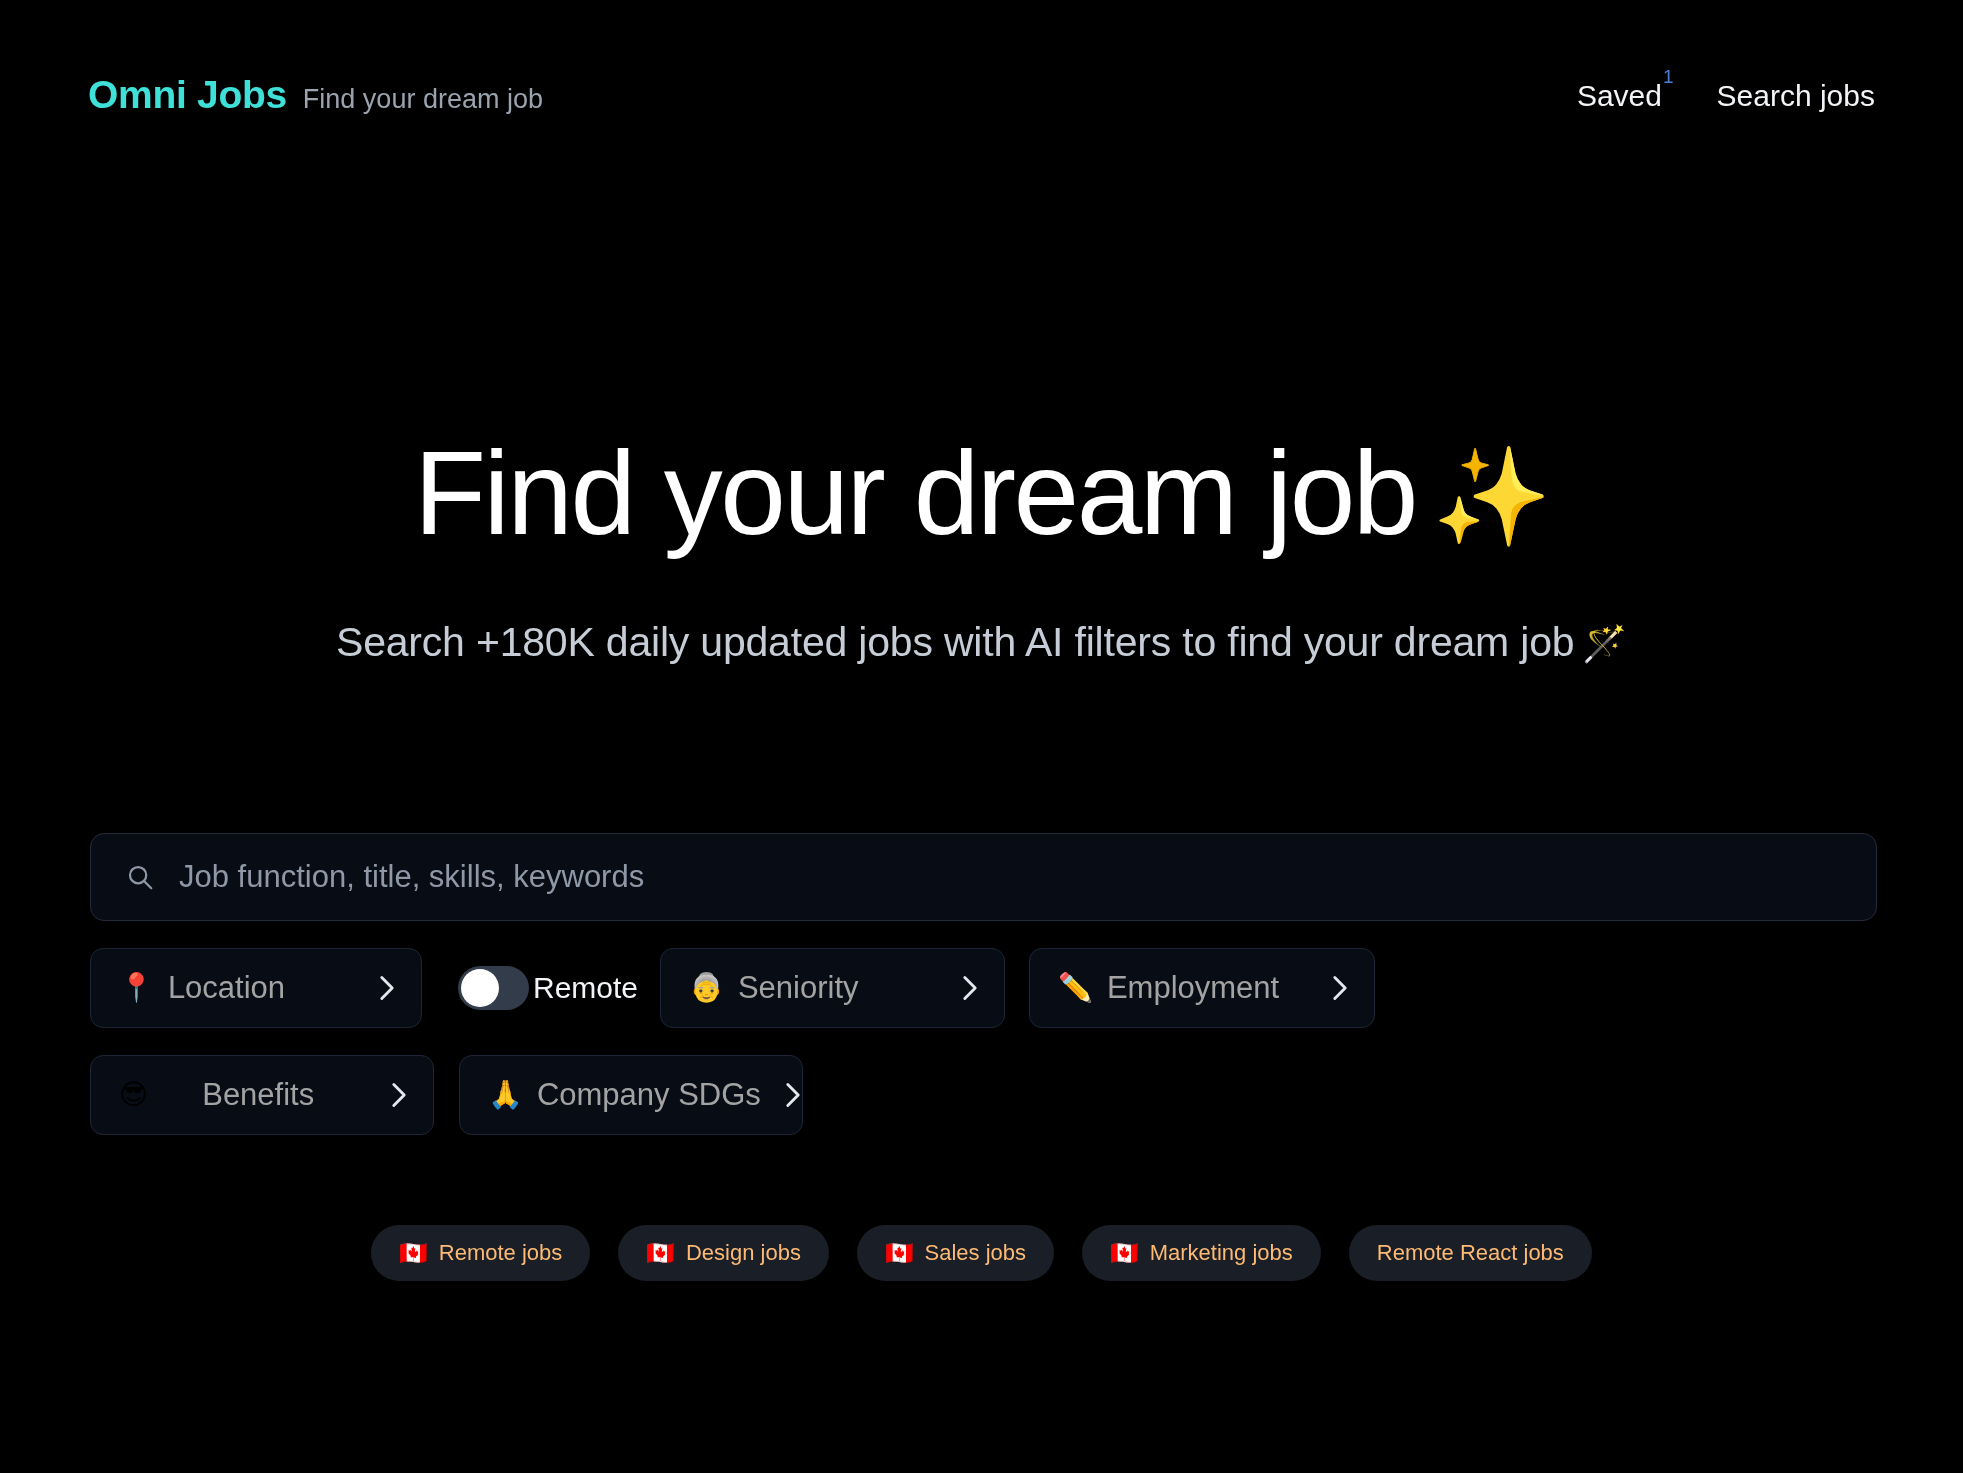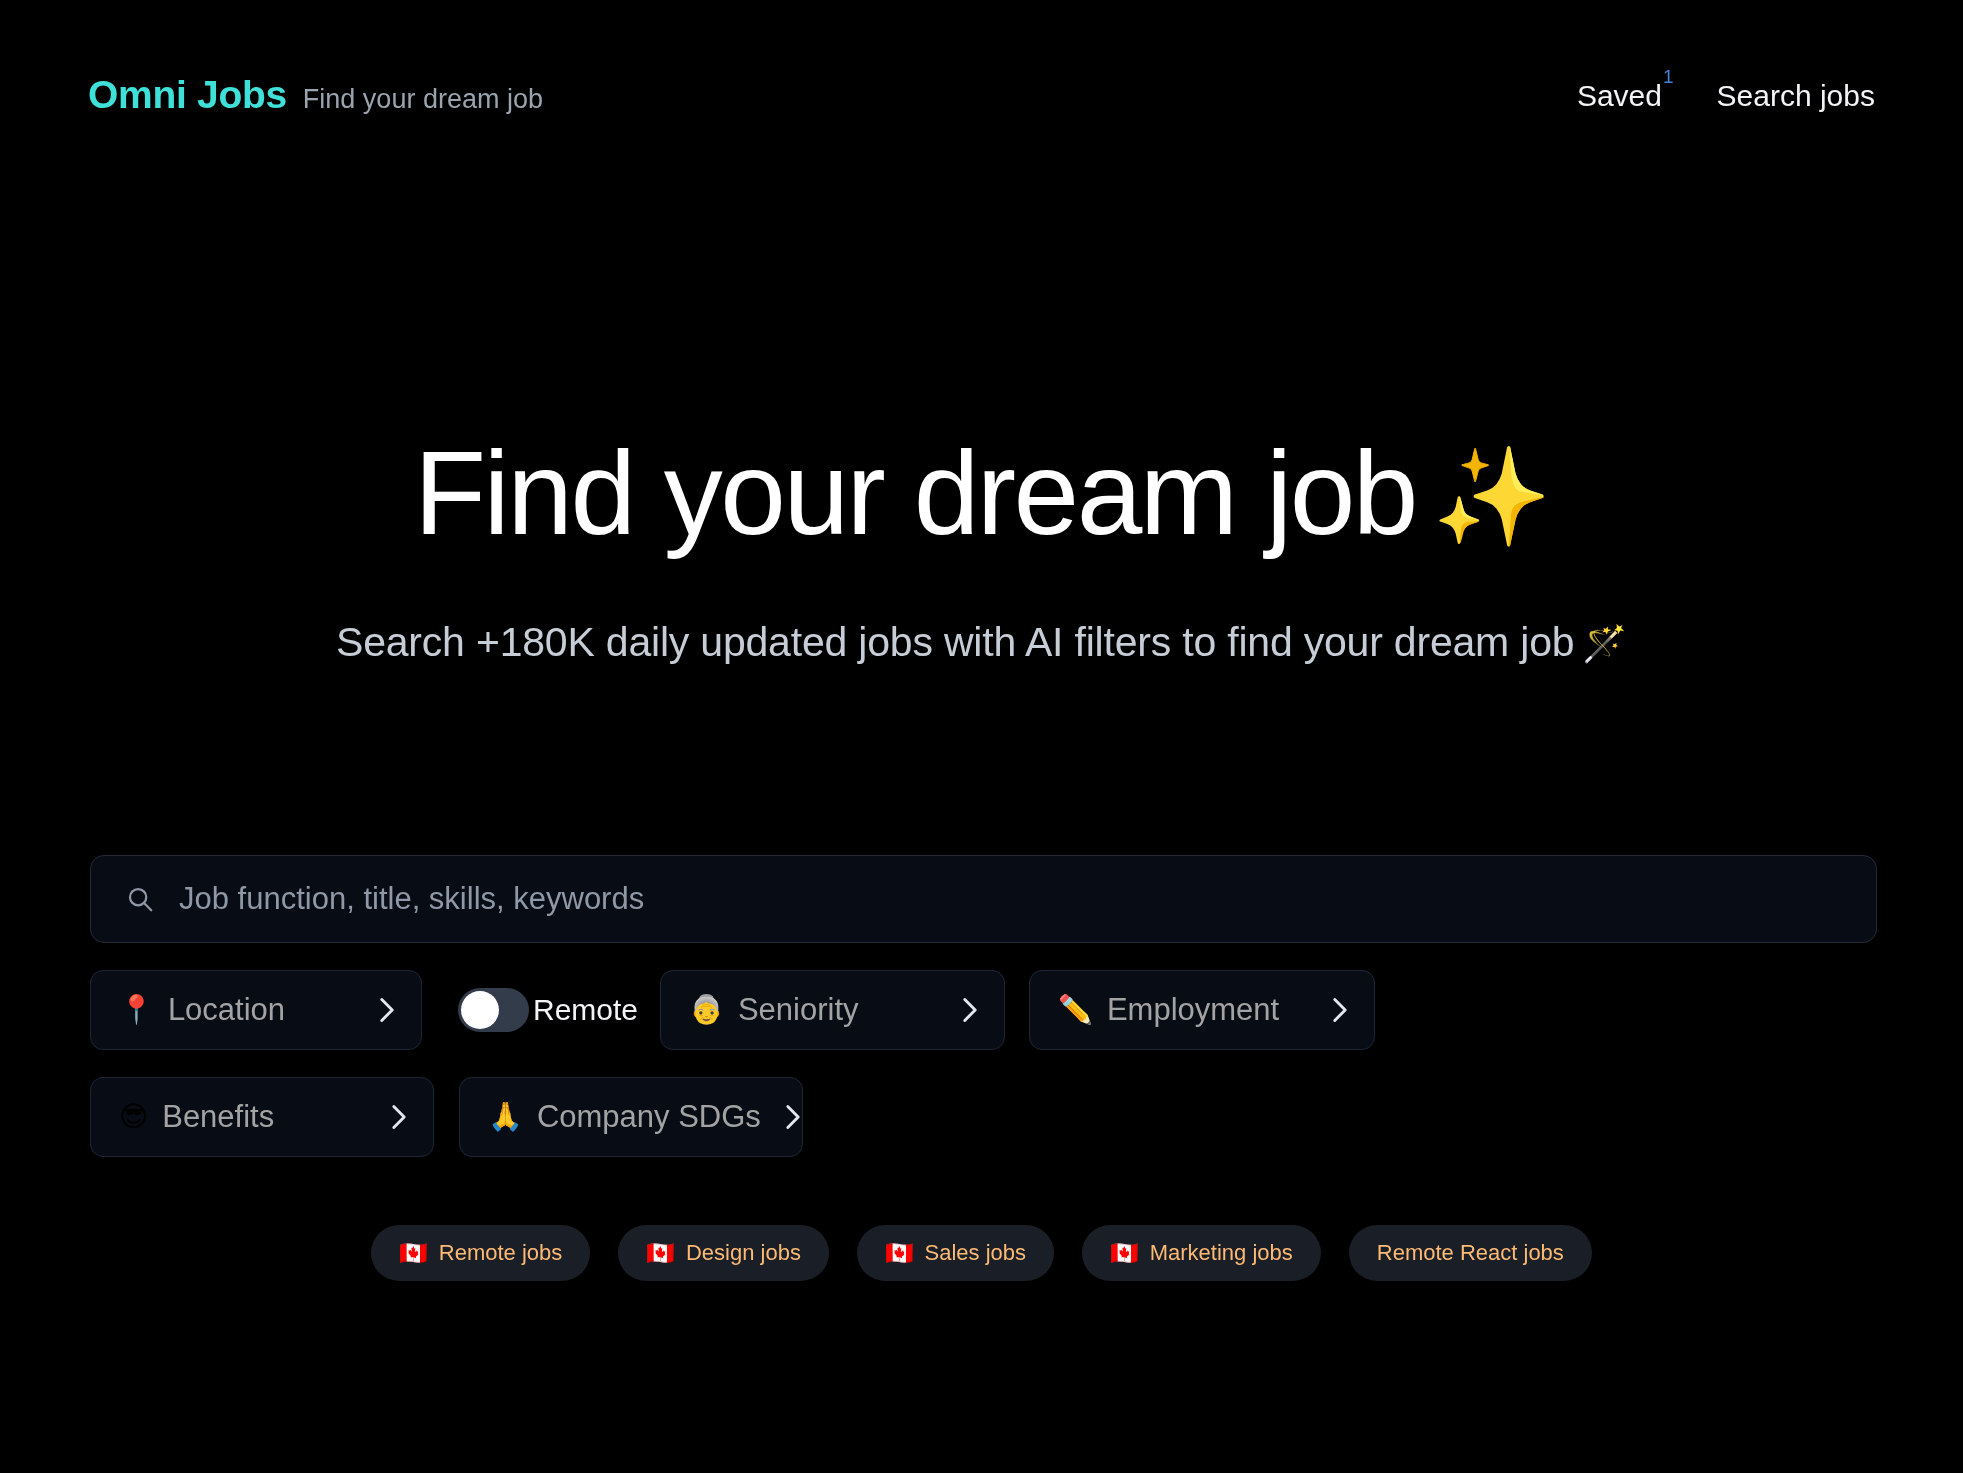--- a/index.html
+++ b/index.html
@@ -109,21 +109,21 @@
   }
   .hero-sub .wand {
     font-family: "DejaVu Sans", sans-serif;
     font-size: 36px;
     margin-left: 8px;
   }
 
   
   .panel {
     position: absolute;
-    top: 855px;
+    top: 833px;
     left: 90px;
     width: 1787px;
   }
   .search-bar {
     position: relative;
     width: 100%;
     height: 88px;
     box-sizing: border-box;
     background: #080c15;
     border: 1.5px solid #232b39;
@@ -193,21 +193,21 @@
     width: 16px;
     height: 26px;
     flex: 0 0 auto;
     margin-left: 24px;
   }
   .chevron svg { display: block; }
 
   .fb-location   { width: 330px; }
   .fb-seniority  { width: 345px; }
   .fb-employment { width: 346px; }
-  .fb-benefits   { width: 344px; }
+  .fb-benefits   { width: 344px; gap: 40px; }
   .fb-sdgs       { width: 344px; }
 
   
   .fb-location   { width: 332px; }
   .fb-seniority  { width: 345px; }
   .fb-employment { width: 346px; }
 
   .toggle-wrap {
     display: flex;
     align-items: center;

